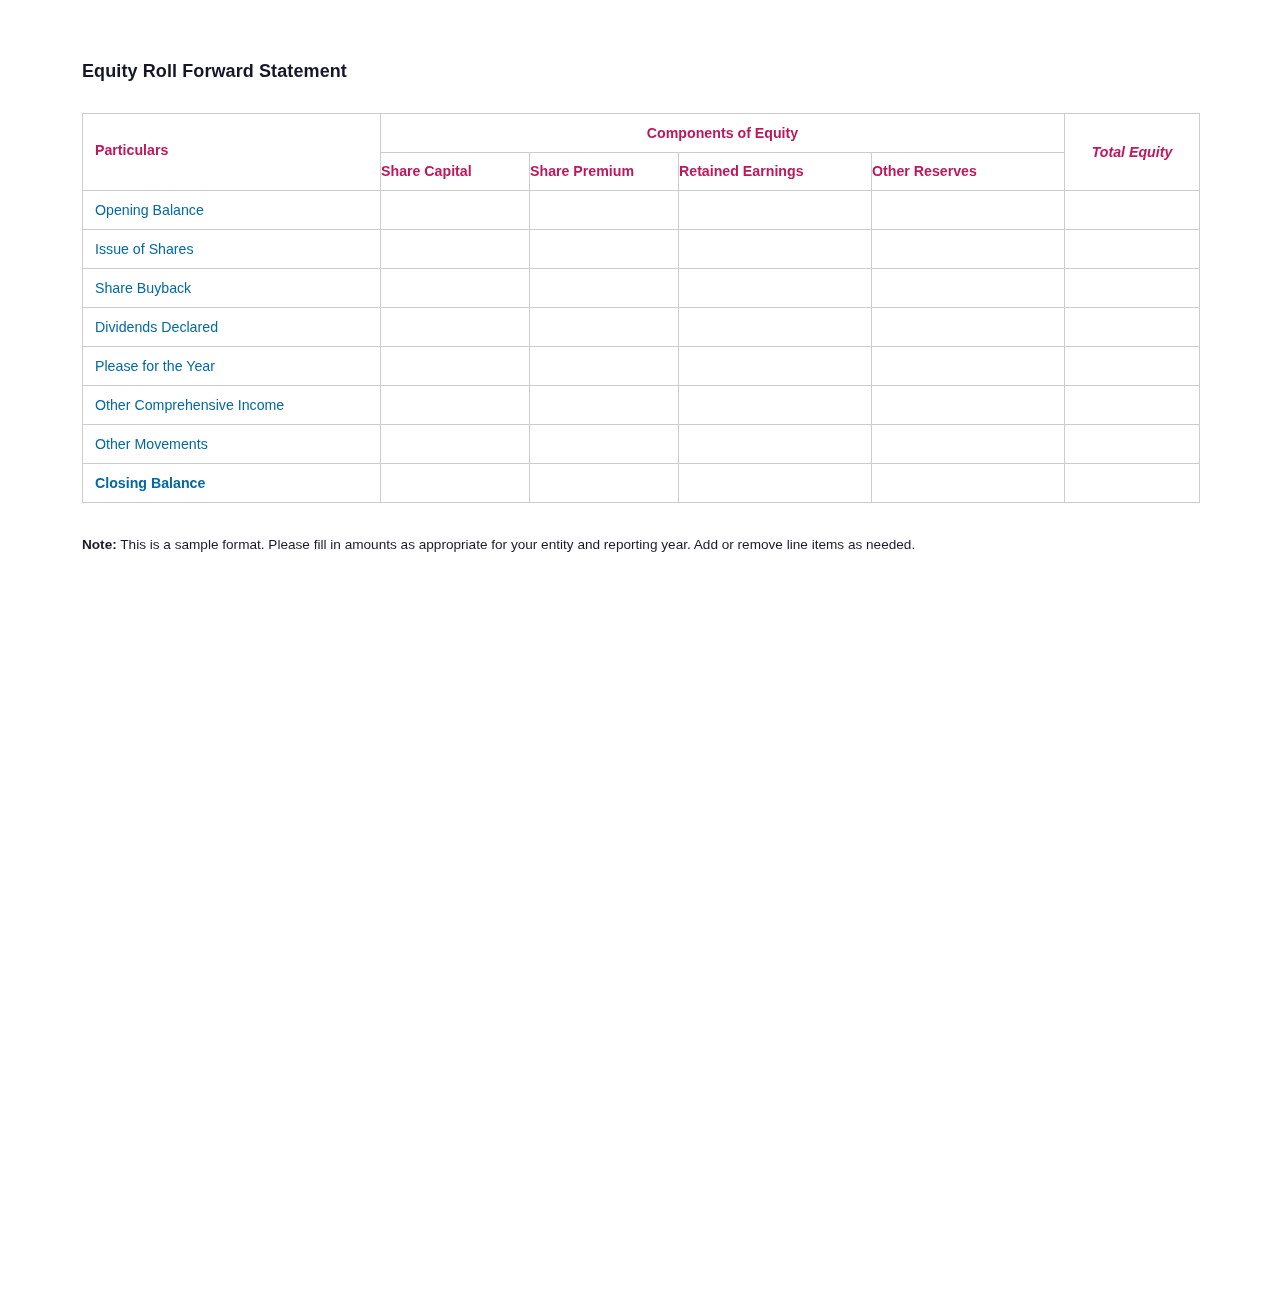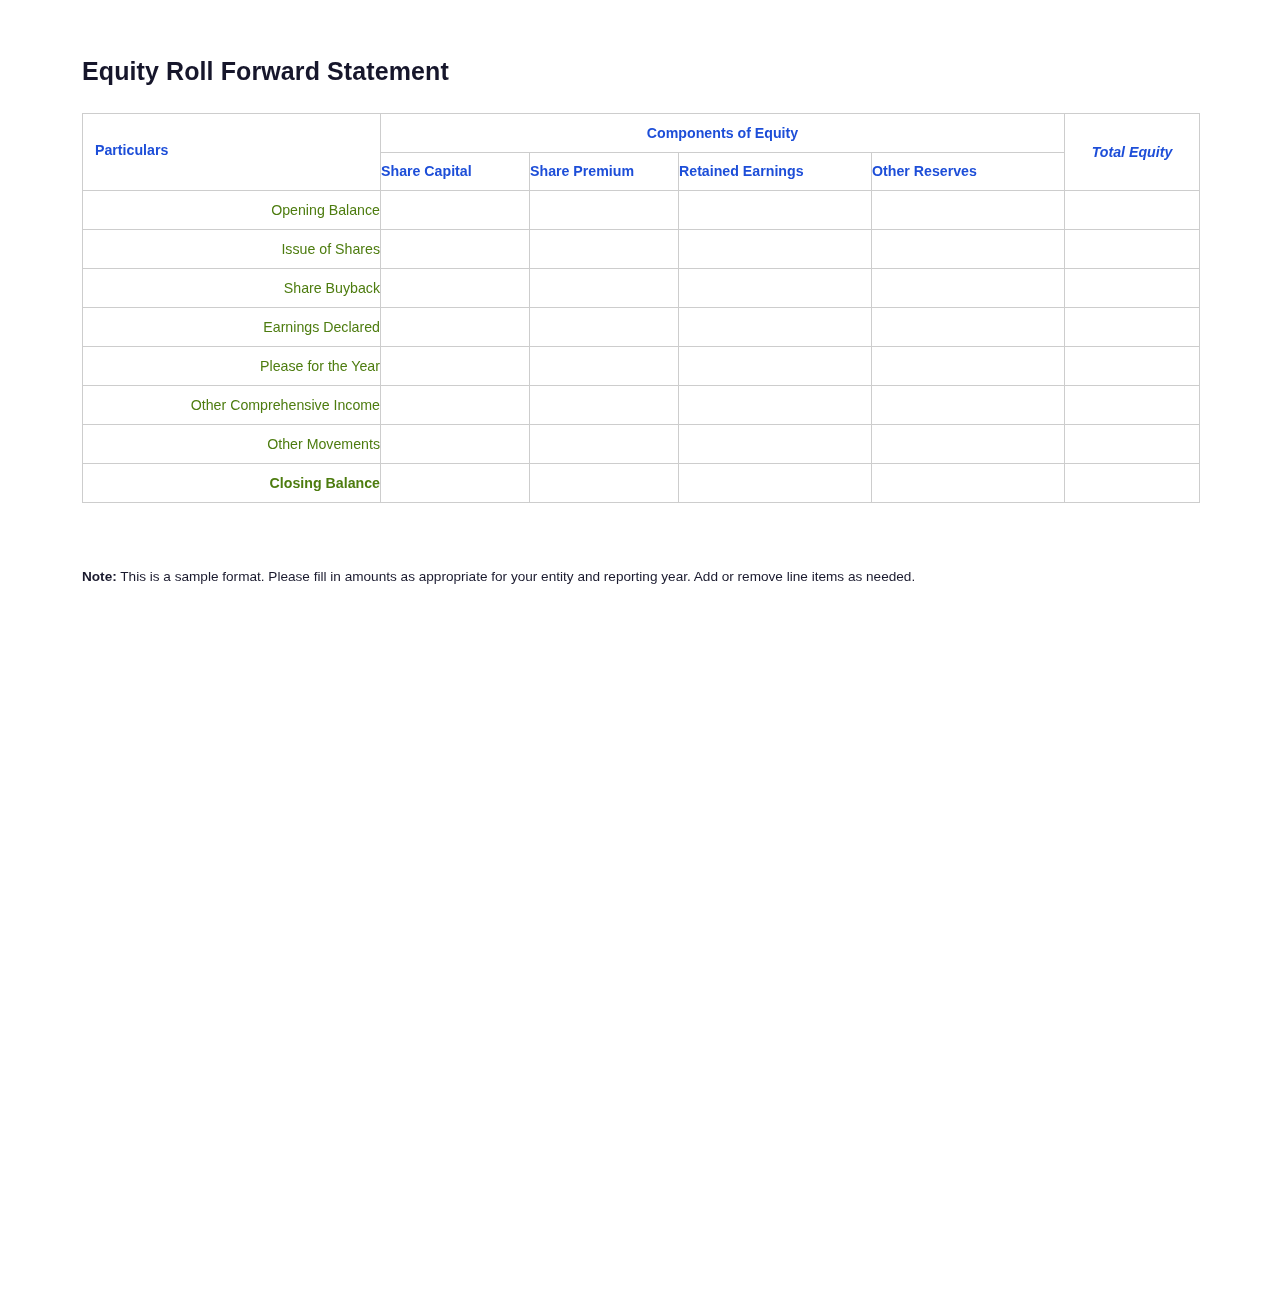--- a/index.html
+++ b/index.html
@@ -13,21 +13,21 @@
     font-family: "Liberation Sans", sans-serif;
     color: #1a1a2e;
     -webkit-font-smoothing: antialiased;
   }
   .page {
     padding: 56px 80px 0 82px;
     box-sizing: border-box;
   }
   
   .doc-title {
-    font-size: 25px;
+    font-size: 18px;
     font-weight: bold;
     line-height: 30px;
     color: #16162b;
     letter-spacing: 0.1px;
   }
   .doc-title .line2 { display: block; }
 
   
   .equity-table {
     margin-top: 27px;
@@ -38,21 +38,21 @@
   }
   .equity-table th,
   .equity-table td {
     border: 1px solid #cdcdcd;
     padding: 0;
     vertical-align: middle;
     background: #ffffff;
   }
   .equity-table thead th {
     font-weight: bold;
-    color: #1d4ed8;
+    color: #be185d;
     font-size: 14.2px;
   }
   th.particulars-head {
     text-align: left;
     padding: 0 0 4px 12px;
     height: 72px;
   }
   th.group-head {
     text-align: center;
     height: 36px;
@@ -64,43 +64,43 @@
     font-style: italic;
   }
   th.sub-head {
     text-align: left;
     height: 36px;
   }
   tbody td {
     height: 38px;
   }
   td.row-label {
-    text-align: right;
+    text-align: left;
     padding: 0 0 0 12px;
     font-weight: normal;
-    color: #4d7c0f;
+    color: #0369a1;
     font-size: 14.2px;
   }
   tr.total-row td.row-label {
     font-weight: bold;
   }
   
   .equity-table {
     border: 1px solid #c3c3c3;
   }
 
   
   col.c-particulars { width: 298px; }
   col.c-comp        { width: 149px; }
   col.c-comp-wide   { width: 193px; }
   col.c-total       { width: 135px; }
 
   
   .note {
-    margin-top: 64px;
+    margin-top: 32px;
     font-size: 13.6px;
     line-height: 20px;
     color: #1a1a2e;
   }
   .note .note-label {
     font-weight: bold;
   }
 </style>
 </head>
 <body>
@@ -156,21 +156,21 @@
       <tr>
         <td class="row-label">Share Buyback</td>
         <td></td>
         <td></td>
         <td></td>
         <td></td>
         <td></td>
       </tr>
 
       <tr>
-        <td class="row-label">Earnings Declared</td>
+        <td class="row-label">Dividends Declared</td>
         <td></td>
         <td></td>
         <td></td>
         <td></td>
         <td></td>
       </tr>
 
       <tr>
         <td class="row-label">Please for the Year</td>
         <td></td>

